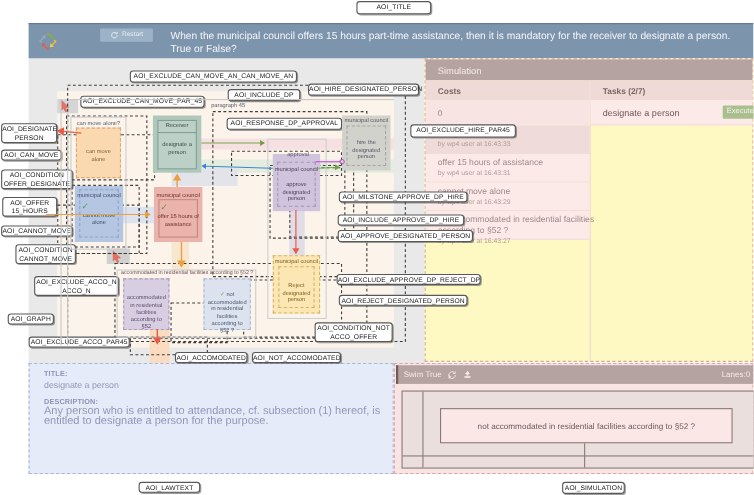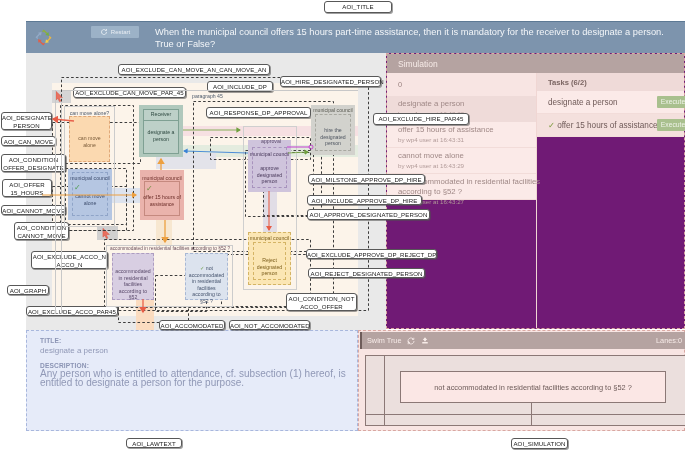--- a/index.html
+++ b/index.html
@@ -32,21 +32,21 @@
   .bg{position:absolute;box-sizing:border-box;}
   .cont{position:absolute;box-sizing:border-box;z-index:1;}
 
   
   #aoi{position:absolute;left:0;top:0;width:685px;height:450px;pointer-events:none;}
   .aoi{position:absolute;background:#ffffff;border:1px solid #585858;border-radius:3px;
        font-size:6.1px;letter-spacing:.1px;color:#1b1b1b;text-align:center;
        box-sizing:border-box;white-space:nowrap;line-height:8px;padding-top:1px;
        box-shadow:1px 1px 0 rgba(80,80,80,.55);}
   .aoi.two{line-height:8px;padding-top:1px;}
-  .simtop{position:absolute;left:386px;top:53px;width:299px;height:276px;background:#701a75;
+  .simtop{position:absolute;left:386px;top:53px;width:299px;height:276px;background:#fef9c3;
           border:1px dashed #d9a8a2;box-sizing:border-box;}
   .lawtext{position:absolute;left:26px;top:330px;width:332px;height:101px;background:#e6ebf9;
            border:1px dashed #a8b7dd;box-sizing:border-box;}
   .simbot{position:absolute;left:358px;top:330px;width:327px;height:101px;background:#f8e5e3;
           border:1px dashed #d9a8a2;box-sizing:border-box;}
 
   
   .sim-title{position:absolute;left:0;top:0;width:100%;height:19px;background:#b5a3a1;
              color:#f7ebe8;font-size:8.5px;display:flex;align-items:center;padding-left:11px;
              box-sizing:border-box;}
@@ -252,20 +252,21 @@
     </div>
     <div class="q">
       <div>When the municipal council offers 15 hours part-time assistance, then it is mandatory for the receiver to designate a person.</div>
       <div>True or False?</div>
     </div>
   </div>
 
   <div class="simtop">
     <div class="sim-title">Simulation</div>
     <div class="col-costs">
+      <div class="col-head">Costs</div>
       <div class="cost-row">0</div>
       <div id="loglist">
           <div class="cost-item alt">
             <div class="ttl">designate a person</div>
             <div class="sub">by wp4 user at 16:43:33</div>
           </div>
           <div class="cost-item">
             <div class="ttl">offer 15 hours of assistance</div>
             <div class="sub">by wp4 user at 16:43:31</div>
           </div>
@@ -273,28 +274,24 @@
             <div class="ttl">cannot move alone</div>
             <div class="sub">by wp4 user at 16:43:29</div>
           </div>
           <div class="cost-item">
             <div class="ttl">not accommodated in residential facilities according to §52 ?</div>
             <div class="sub">by wp4 user at 16:43:27</div>
           </div>
         </div>
     </div>
     <div class="col-tasks">
-      <div class="col-head">Tasks (6/2)</div>
+      <div class="col-head">Tasks (2/7)</div>
       <div id="tasklist">
           <div class="task-row">
             <span>designate a person</span>
-            <span class="exec">Execute</span>
-          </div>
-          <div class="task-row alt">
-            <span><span style="color: rgb(125, 155, 62);">✓ </span>offer 15 hours of assistance</span>
             <span class="exec">Execute</span>
           </div>
         </div>
     </div>
   </div>
 
   <div class="lawtext">
     <div class="lt">
       <div class="lab">TITLE:</div>
       <div class="val">designate a person</div>

